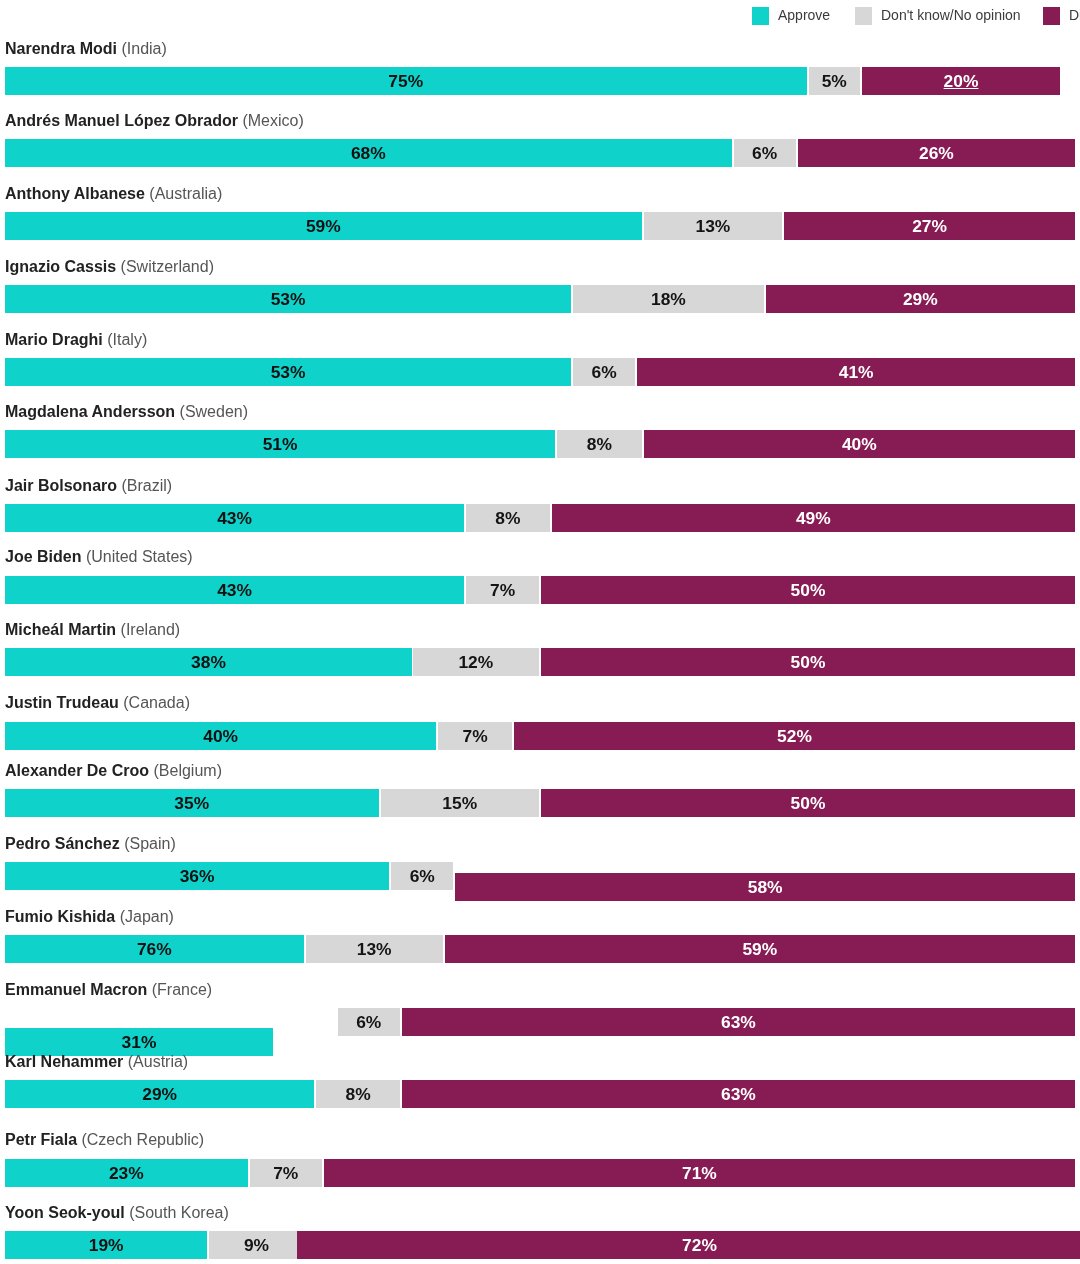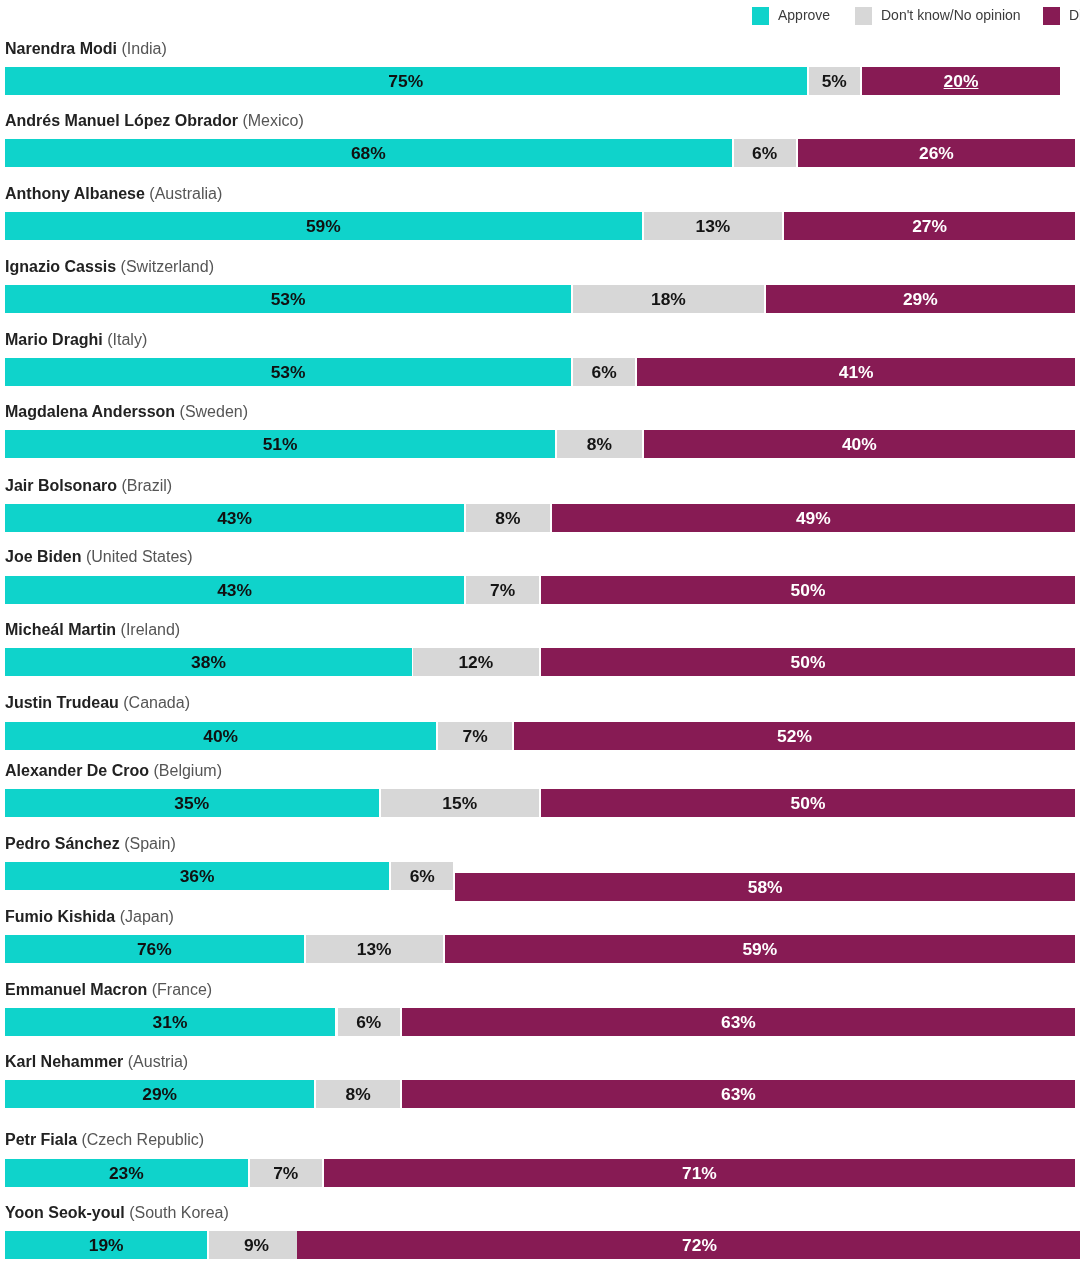--- a/index.html
+++ b/index.html
@@ -267,21 +267,21 @@
             <span class="seg-value">13%</span>
           </div>
           <div class="seg seg-disapprove" style="left: 439.7px; width: 630.3px;">
             <span class="seg-value">59%</span>
           </div>
         </div>
       </div>
       <div class="row" style="top: 977.1px;">
         <div class="row-label"><b>Emmanuel Macron</b> <span>(France)</span></div>
         <div class="bar">
-          <div class="seg seg-approve" style="left: 0px; width: 330px;">
+          <div class="seg seg-approve" style="left: 0px; width: 268px; margin-top: 20px;">
             <span class="seg-value">31%</span>
           </div>
           <div class="seg seg-dk" style="left: 332.7px; width: 62.2px;">
             <span class="seg-value">6%</span>
           </div>
           <div class="seg seg-disapprove" style="left: 396.9px; width: 673.1px;">
             <span class="seg-value">63%</span>
           </div>
         </div>
       </div>

